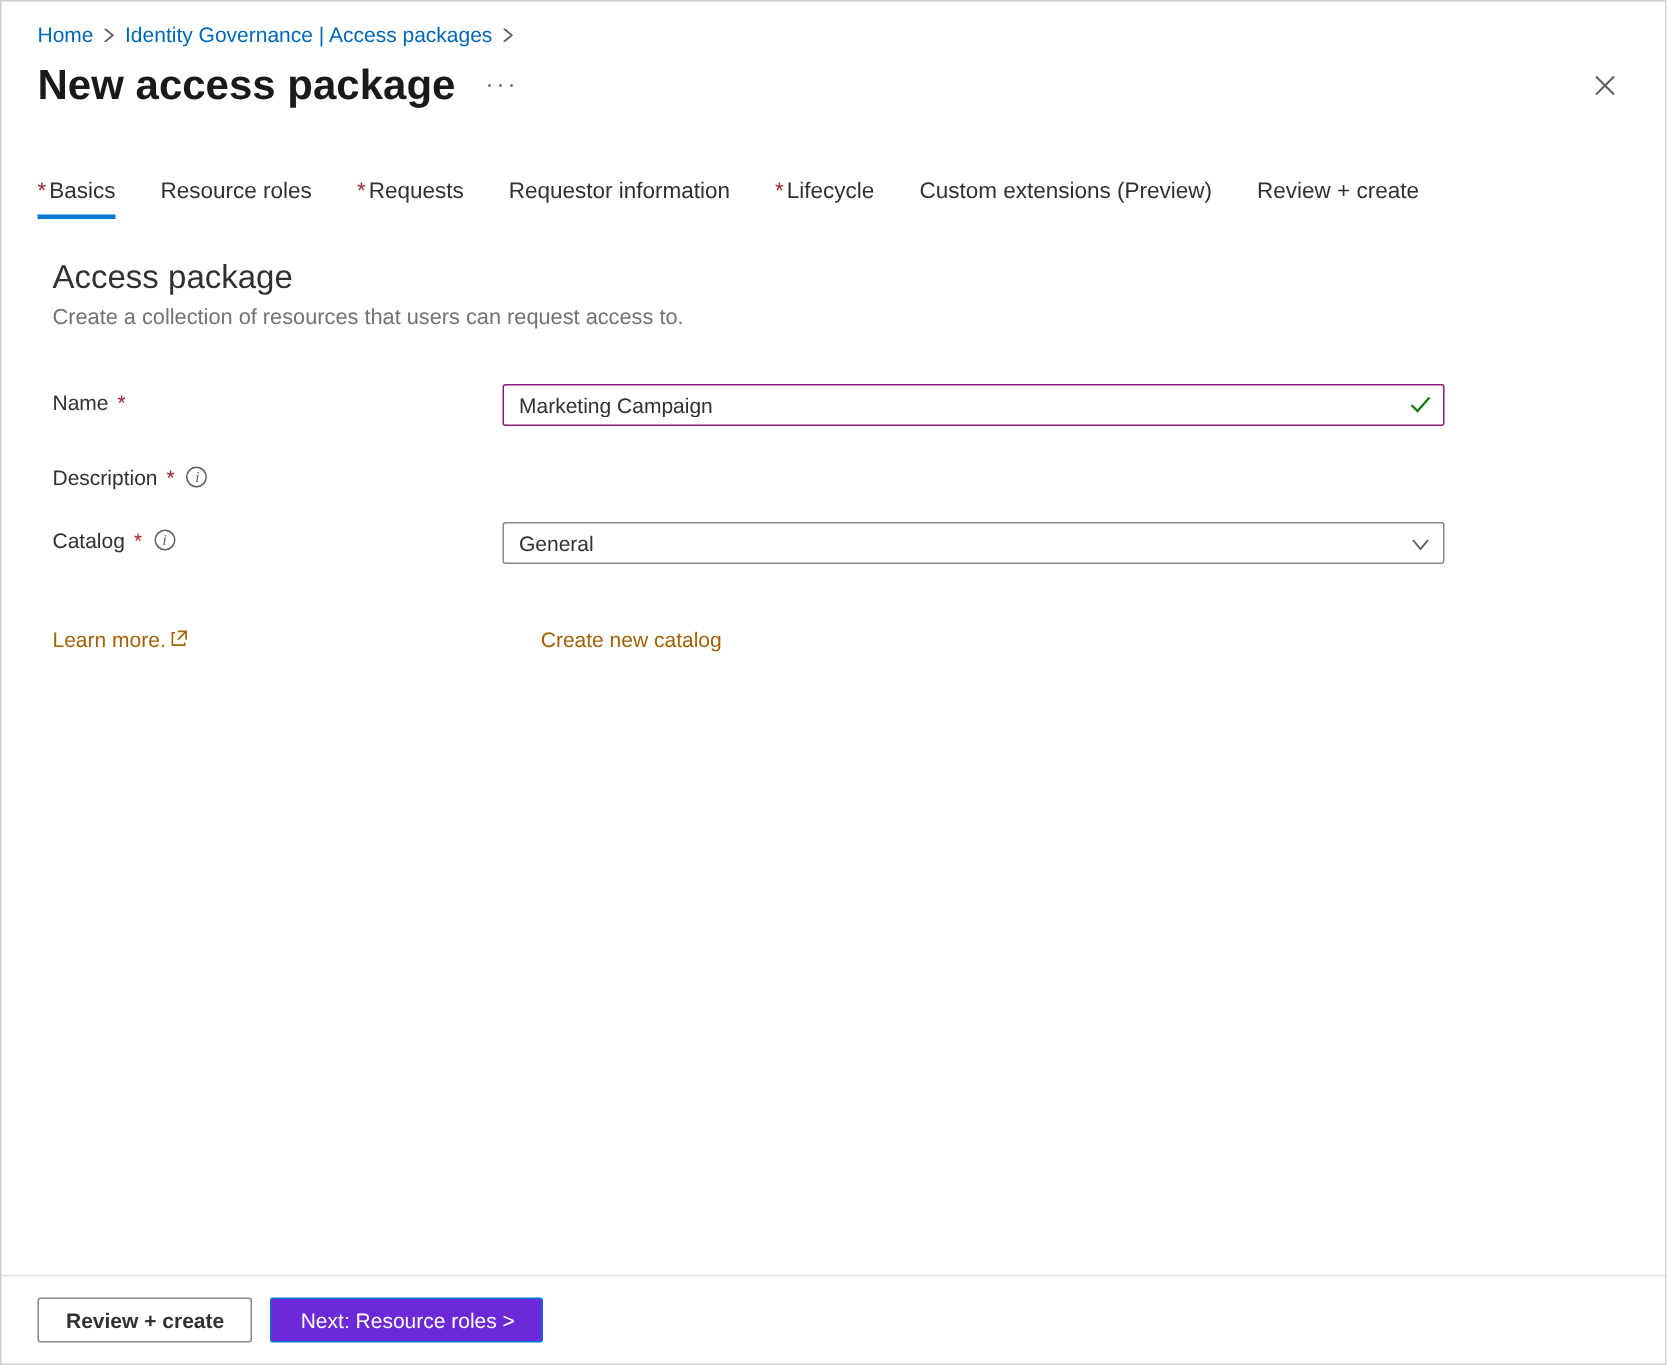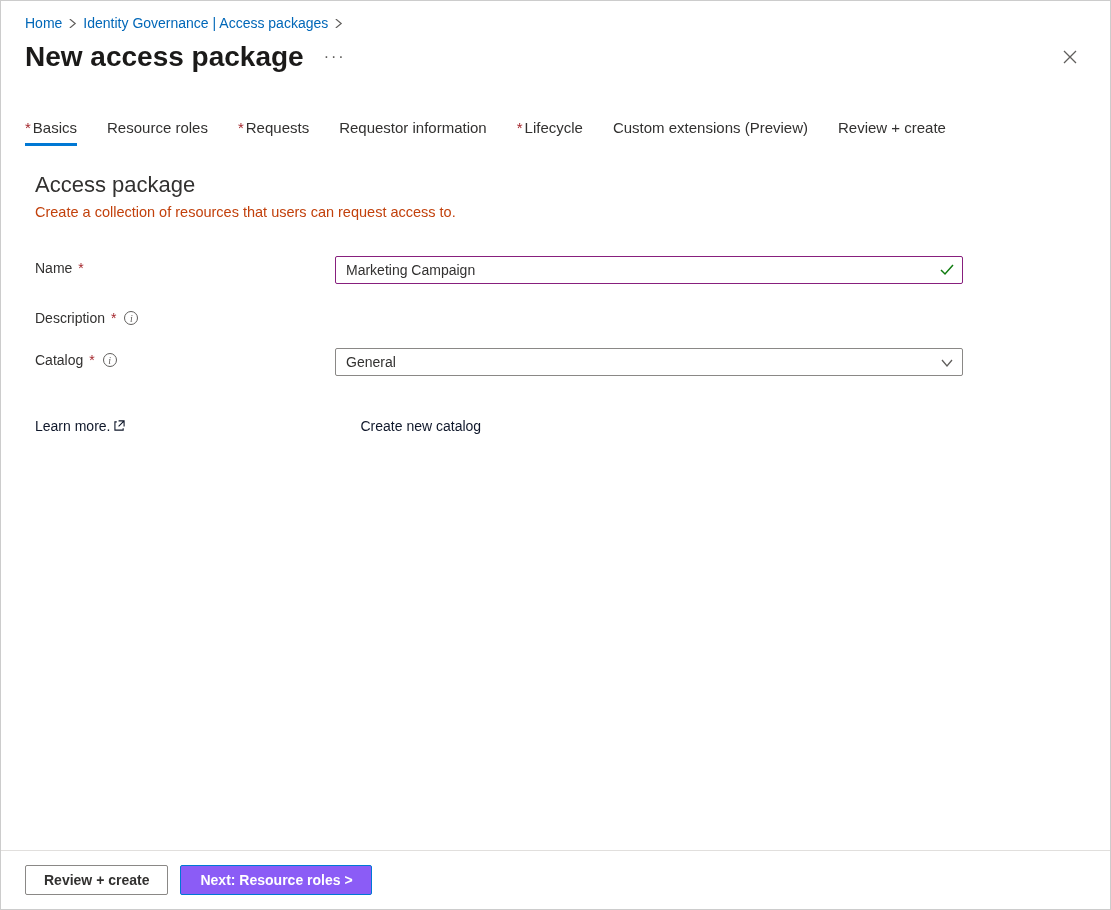--- a/index.html
+++ b/index.html
@@ -93,21 +93,21 @@
     overflow: auto;
   }
   .section-title {
     font-size: 22px;
     font-weight: 400;
     color: #323130;
     margin: 0 0 6px 0;
   }
   .section-desc {
     font-size: 14.5px;
-    color: #c2410c;
+    color: #737373;
     margin: 0 0 36px 0;
   }
   .form-row {
     display: flex;
     align-items: flex-start;
     margin-bottom: 22px;
   }
   .form-label {
     width: 300px;
     padding-top: 4px;
@@ -168,21 +168,21 @@
     pointer-events: none;
     color: #605e5c;
   }
   .select-chevron svg { width: 12px; height: 12px; }
   .links-row {
     display: flex;
     gap: 40px;
     padding: 20px 0 0 0;
   }
   .link {
-    color: #0f172a;
+    color: #a16207;
     text-decoration: none;
     cursor: pointer;
     display: inline-flex;
     align-items: flex-start;
     gap: 4px;
     font-size: 14px;
   }
   .link-learn { margin-left: 0; }
   .link-create { margin-left: 195px; }
   .ext-icon svg { width: 11px; height: 11px; }
@@ -199,24 +199,24 @@
     border-radius: 2px;
     cursor: pointer;
   }
   .btn-secondary {
     background: #fff;
     color: #323130;
     border: 1px solid #8a8886;
     font-weight: 600;
   }
   .btn-primary {
-    background: #8b5cf6;
+    background: #6d28d9;
     color: #fff;
     border: 1px solid #0078d4;
-    font-weight: 700;
+    font-weight: 400;
     padding-left: 19px;
   }
 </style>
 </head>
 <body>
 
 <div class="panel">
 
   <nav class="breadcrumb">
     <a>Home</a>

